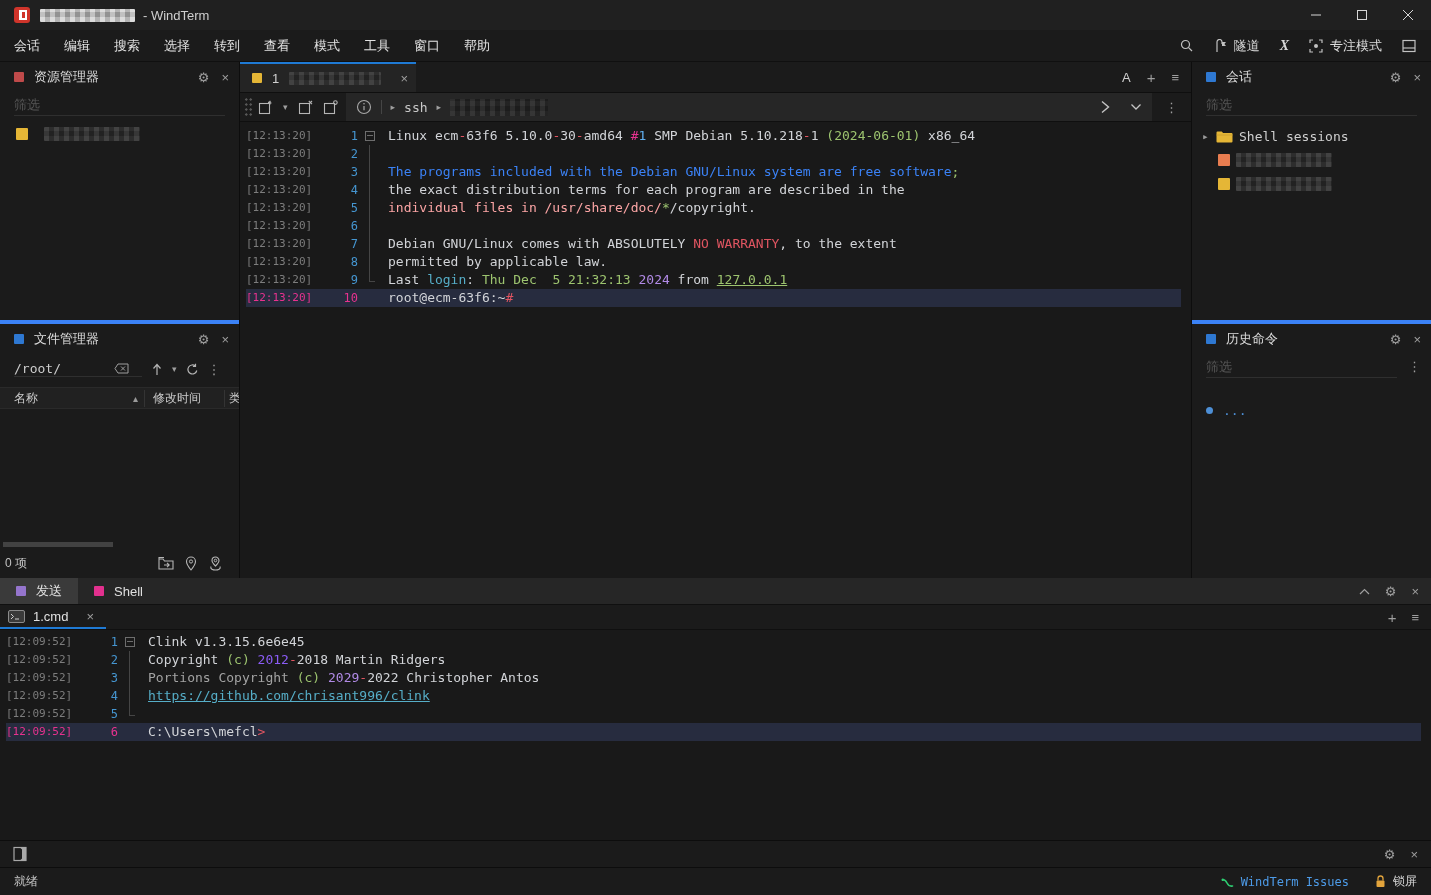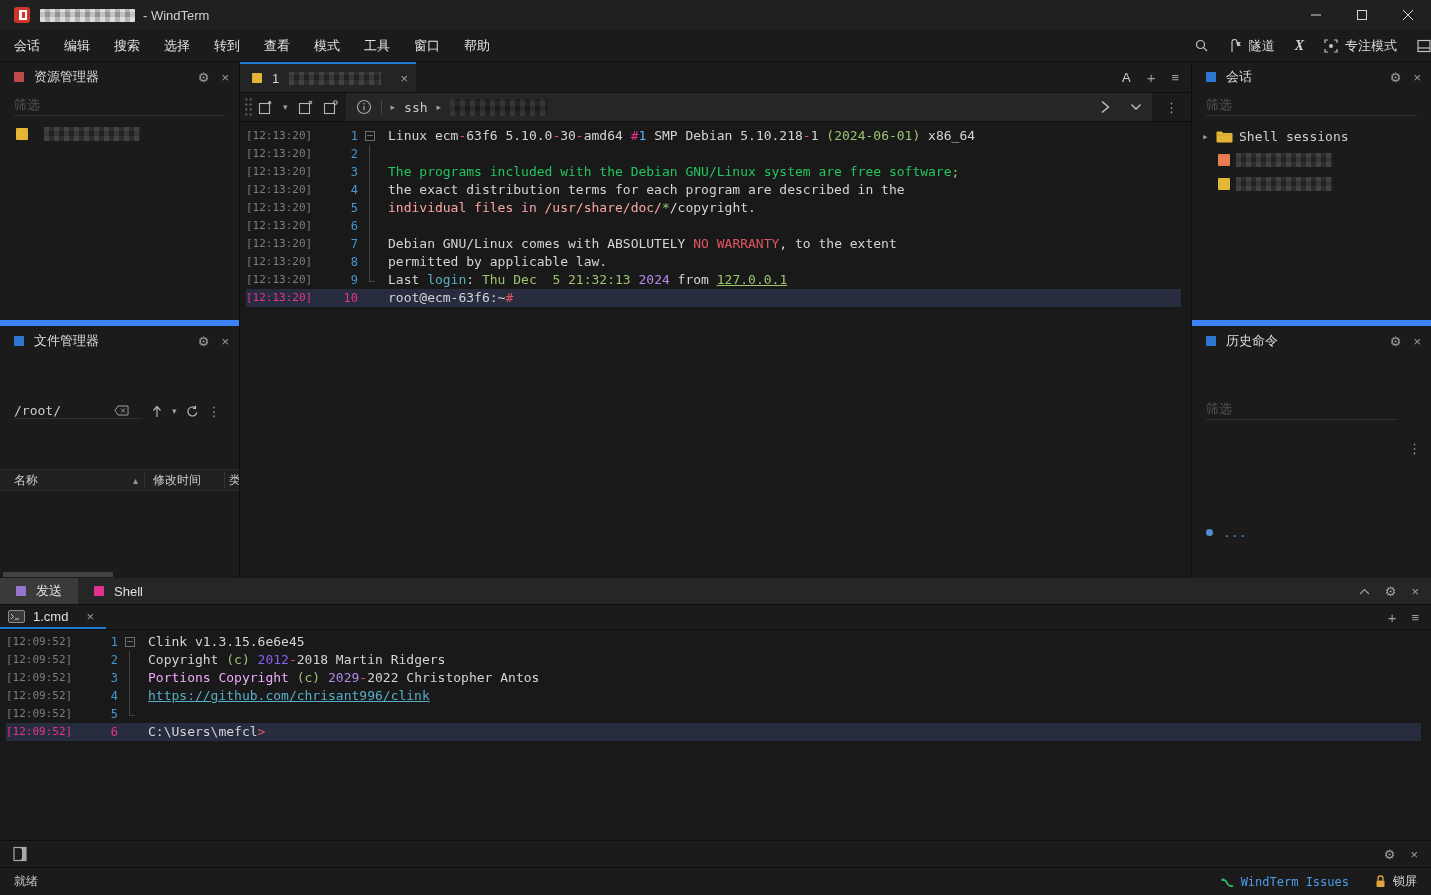--- a/index.html
+++ b/index.html
@@ -23,32 +23,32 @@
   .app-icon { width:16px; height:16px; margin:0 10px 0 14px; background:#d0352b; border-radius:3px; position:relative; flex:none; }
   .app-icon::after { content:""; position:absolute; left:5px; top:3px; right:3px; bottom:3px; border:2px solid #fff; border-left-width:3px; }
   .title-mosaic { width:95px; height:13px; }
   .title-text { margin-left:8px; color:#cfcfcf; }
   .win-controls { margin-left:auto; display:flex; height:100%; }
   .win-btn { width:46px; height:100%; display:flex; align-items:center; justify-content:center; }
 
   
   .menubar { height:32px; background:#1b1b1b; display:flex; align-items:center; border-bottom:1px solid #101010; padding-left:2px; }
   .menu-item { padding:0 12px; height:32px; line-height:31px; color:#e2e2e2; }
-  .menu-right { margin-left:auto; display:flex; align-items:center; gap:20px; padding-right:0; }
+  .menu-right { margin-left:auto; display:flex; align-items:center; gap:20px; padding-right:15px; }
   .menu-tool { display:flex; align-items:center; gap:7px; color:#dcdcdc; }
   .x-link { font-family:"Liberation Serif",serif; font-style:italic; font-weight:bold; color:#d8d8d8; font-size:14px; }
 
   
   .main { display:flex; height:516px; }
   .col-left  { width:240px; border-right:1px solid #0d0d0d; display:flex; flex-direction:column; flex:none; }
   .col-right { width:240px; border-left:1px solid #0d0d0d; display:flex; flex-direction:column; flex:none; }
   .col-center{ flex:1; min-width:0; display:flex; flex-direction:column; }
 
   .panel { height:258px; display:flex; flex-direction:column; overflow:hidden; }
-  .panel + .panel { border-top:6px solid #3b82f6;gap:40px; }
+  .panel + .panel { border-top:4px solid #3b82f6; }
   .panel-header { height:30px; flex:none; display:flex; align-items:center; padding:0 10px 0 14px; color:#dcdcdc; }
   .sq { width:10px; height:10px; border-radius:1px; margin-right:10px; flex:none; }
   .sq.red{background:#bf4a4a;} .sq.blue{background:#2e78d2;} .sq.yellow{background:#e5b636;}
   .sq.purple{background:#9575cd;} .sq.pink{background:#e2308e;} .sq.orange{background:#e87d50;}
   .ph-actions { margin-left:auto; display:flex; align-items:center; gap:12px; }
   .filter-row { margin:2px 14px 0 14px; height:22px; flex:none; display:flex; align-items:center; border-bottom:1px solid #2f2f2f; }
   input.filter { background:transparent; border:0; outline:0; color:#bbb; font-size:13px; width:100%; font-family:inherit; }
   input::placeholder { color:#565656; }
 
   .tree-item { display:flex; align-items:center; height:24px; margin-top:6px; padding-left:16px; }
@@ -271,20 +271,44 @@
             <span>名称</span>
             <span class="sort">▴</span>
           </span>
         <span class="fm-col c2">修改时间</span>
         <span class="fm-col c3">类型</span>
       </div>
       <div class="fm-body"></div>
       <div class="fm-scroll">
           <span class="fm-thumb"></span>
         </div>
+      <div class="fm-footer">
+        <span>0 项</span>
+        <span class="fm-footer-icons">
+          <span class="ico">
+            <svg width="16" height="14" viewBox="0 0 16 14">
+                <path d="M1 3 h4 l1.5 2 H15 v8 H1 Z M1 3 V1.5 h5" fill="none" stroke="#b5b5b5" stroke-width="1.1"></path>
+                <path d="M6 9 h5 M9 6.8 L11.2 9 L9 11.2" fill="none" stroke="#b5b5b5" stroke-width="1.1"></path>
+              </svg>
+          </span>
+          <span class="ico">
+            <svg width="12" height="15" viewBox="0 0 12 15">
+                <path d="M6 14 C6 14 1.5 8.5 1.5 5.5 a4.5 4.5 0 0 1 9 0 C10.5 8.5 6 14 6 14 Z" fill="none" stroke="#b5b5b5" stroke-width="1.1"></path>
+                <circle cx="6" cy="5.5" r="1.6" fill="none" stroke="#b5b5b5" stroke-width="1"></circle>
+              </svg>
+          </span>
+          <span class="ico">
+            <svg width="15" height="15" viewBox="0 0 15 15">
+                <path d="M7.5 10 C7.5 10 4 6.5 4 4.5 a3.5 3.5 0 0 1 7 0 C11 6.5 7.5 10 7.5 10 Z" fill="none" stroke="#b5b5b5" stroke-width="1.1"></path>
+                <circle cx="7.5" cy="4.5" r="1.3" fill="none" stroke="#b5b5b5" stroke-width="1"></circle>
+                <path d="M3 10.5 C1.8 13 5 14 7.5 14 s5.7-1 4.5-3.5" fill="none" stroke="#b5b5b5" stroke-width="1.1"></path>
+              </svg>
+          </span>
+        </span>
+      </div>
     </div>
   </div>
 
   <div class="col-center">
     <div class="tabrow">
       <div class="term-tab">
         <span class="sq yellow" style="margin-right:6px"></span>
         <span>1</span>
         <span class="mosaic tab-mosaic"></span>
         <span class="txtico tab-close">×</span>
@@ -359,21 +383,21 @@
         <div class="tline">
           <span class="ts">[12:13:20]</span>
           <span class="ln">2</span>
           <span class="fold line"></span>
           <span class="txt"></span>
         </div>
         <div class="tline">
           <span class="ts">[12:13:20]</span>
           <span class="ln">3</span>
           <span class="fold line"></span>
-          <span class="txt"><span style="color: #22c55e;">The programs included with the Debian GNU/Linux system are free software</span><span style="color: rgb(157, 196, 111);">;</span></span>
+          <span class="txt"><span style="color: #3b82f6;">The programs included with the Debian GNU/Linux system are free software</span><span style="color: rgb(157, 196, 111);">;</span></span>
         </div>
         <div class="tline">
           <span class="ts">[12:13:20]</span>
           <span class="ln">4</span>
           <span class="fold line"></span>
           <span class="txt"><span style="color: rgb(210, 212, 216);">the exact distribution terms for each program are described in the</span></span>
         </div>
         <div class="tline">
           <span class="ts">[12:13:20]</span>
           <span class="ln">5</span>
@@ -516,21 +540,21 @@
       <div class="tline">
         <span class="ts">[12:09:52]</span>
         <span class="ln">2</span>
         <span class="fold line"></span>
         <span class="txt"><span style="color: rgb(210, 212, 216);">Copyright </span><span style="color: rgb(157, 196, 111);">(c)</span><span style="color: rgb(210, 212, 216);"> </span><span style="color: #8b5cf6;">2012</span><span style="color: rgb(224, 85, 97);">-</span><span style="color: rgb(210, 212, 216);">2018 Martin Ridgers</span></span>
       </div>
       <div class="tline">
         <span class="ts">[12:09:52]</span>
         <span class="ln">3</span>
         <span class="fold line"></span>
-        <span class="txt"><span style="color: #f0abfc;">Portions Copyright </span><span style="color: rgb(157, 196, 111);">(c)</span><span style="color: rgb(210, 212, 216);"> </span><span style="color: rgb(177, 138, 230);">2029</span><span style="color: rgb(224, 85, 97);">-</span><span style="color: rgb(210, 212, 216);">2022 Christopher Antos</span></span>
+        <span class="txt"><span style="color: #a3a3a3;">Portions Copyright </span><span style="color: rgb(157, 196, 111);">(c)</span><span style="color: rgb(210, 212, 216);"> </span><span style="color: rgb(177, 138, 230);">2029</span><span style="color: rgb(224, 85, 97);">-</span><span style="color: rgb(210, 212, 216);">2022 Christopher Antos</span></span>
       </div>
       <div class="tline">
         <span class="ts">[12:09:52]</span>
         <span class="ln">4</span>
         <span class="fold line"></span>
         <span class="txt"><span style="color: rgb(86, 174, 200); text-decoration: underline;">https://github.com/chrisant996/clink</span></span>
       </div>
       <div class="tline">
         <span class="ts">[12:09:52]</span>
         <span class="ln">5</span>

